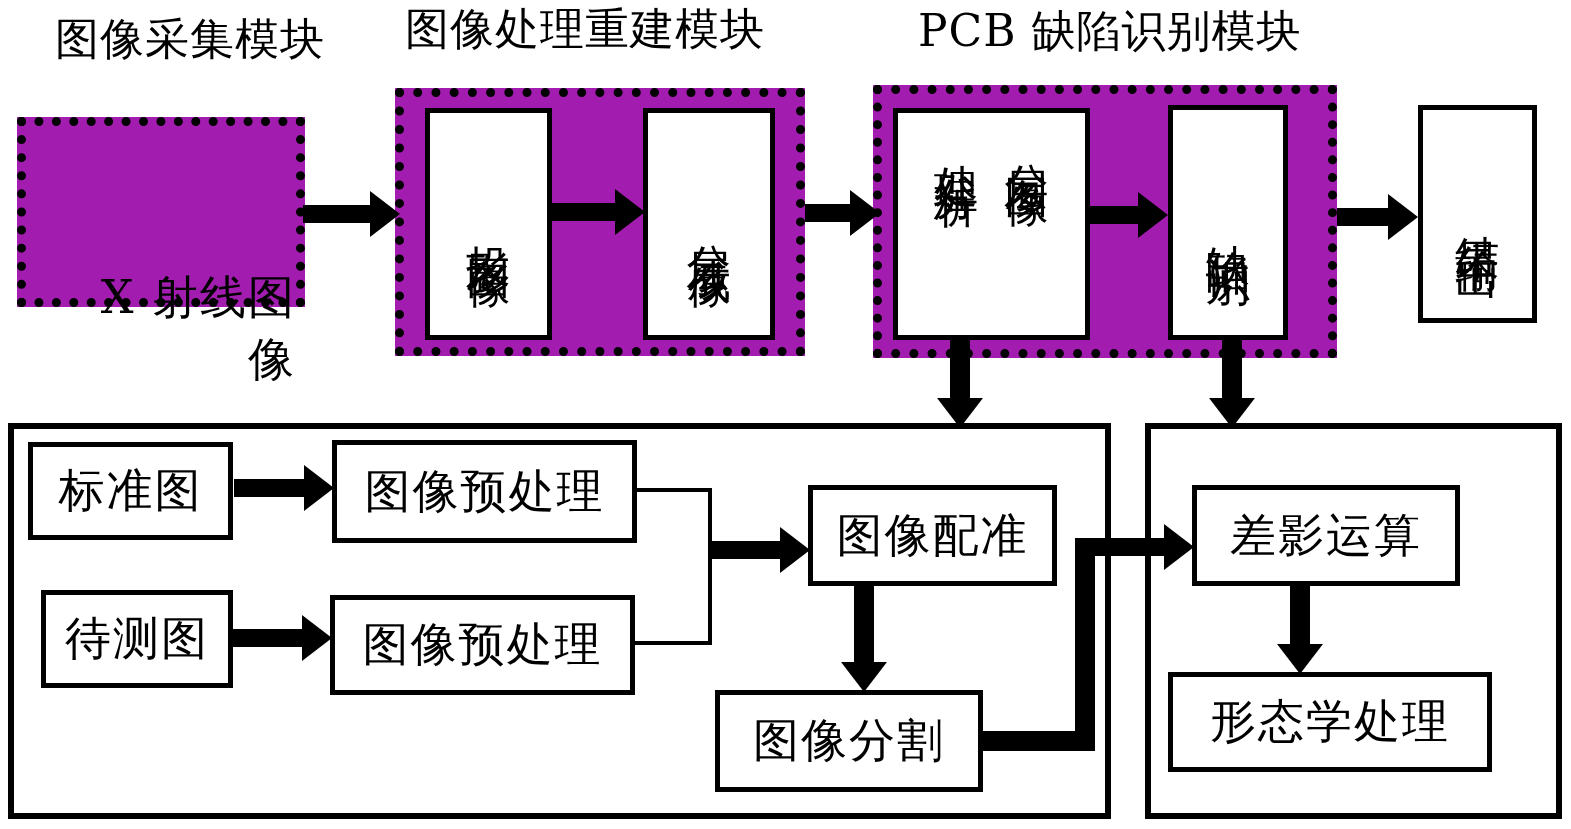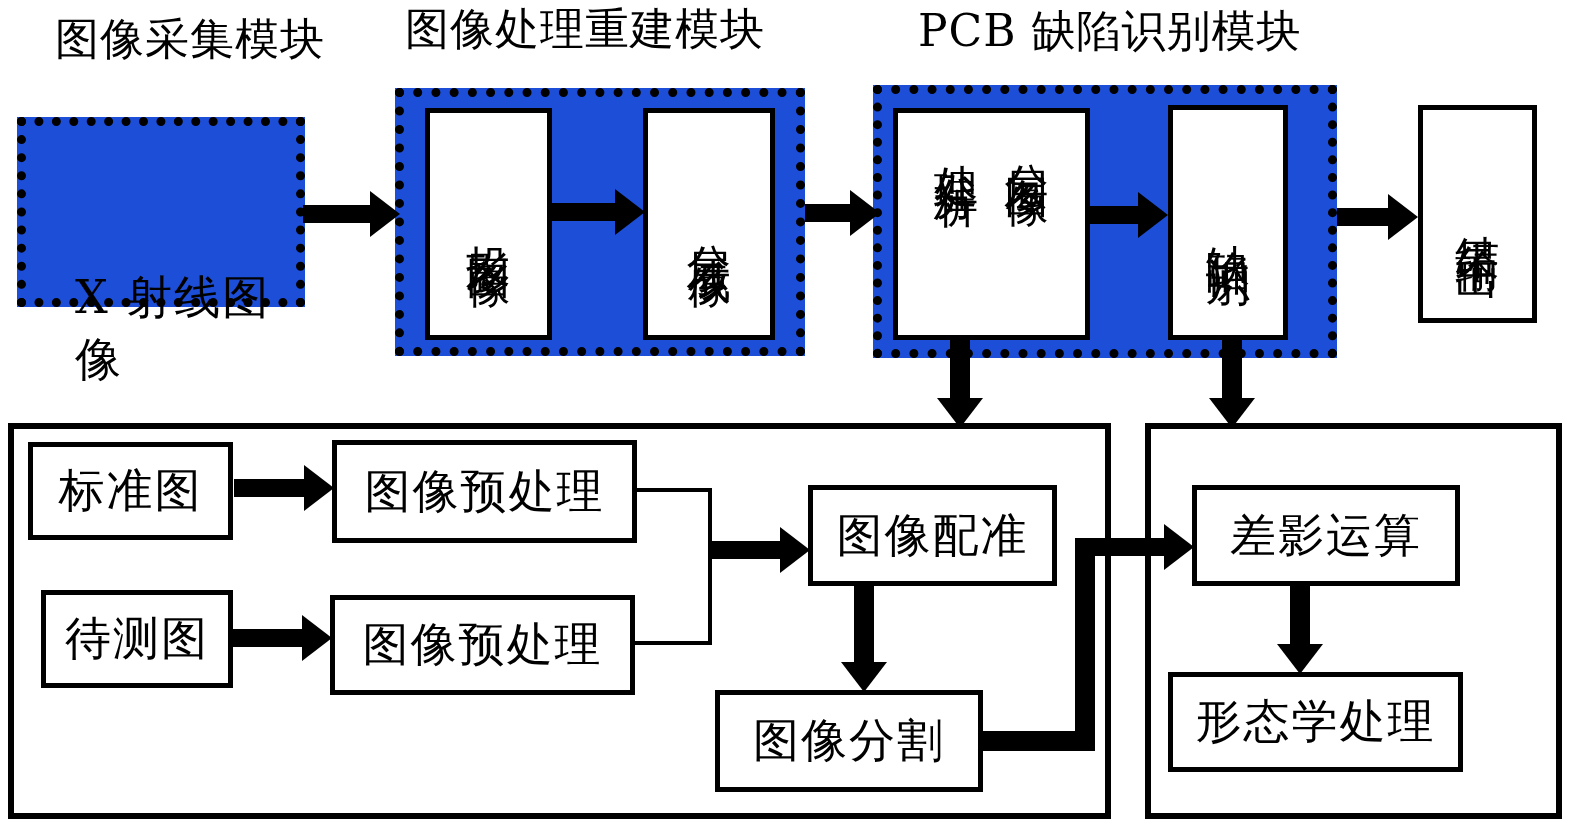--- a/index.html
+++ b/index.html
@@ -3,21 +3,21 @@
 <meta charset="utf-8">
 <style>
   html,body{margin:0;padding:0;background:#fff;}
   #canvas{
     position:relative;width:1571px;height:829px;background:#fff;overflow:hidden;
     font-family:"DejaVu Serif","Liberation Serif",serif;color:#000;
   }
   .box{position:absolute;box-sizing:border-box;border:5px solid #000;background:#fff;
        display:flex;align-items:center;justify-content:center;text-align:center;}
   .bigbox{position:absolute;box-sizing:border-box;border:6px solid #000;background:#fff;}
-  .dotted{position:absolute;box-sizing:border-box;border:9px dotted #000;background:#1d4ed8;}
+  .dotted{position:absolute;box-sizing:border-box;border:9px dotted #000;background:#a21caf;text-align:right;}
   .hlabel{font-size:46px;letter-spacing:2px;white-space:nowrap;}
   .vtext{writing-mode:vertical-rl;text-orientation:upright;font-size:44px;letter-spacing:7px;line-height:1.1;}
   .title{position:absolute;font-size:44px;letter-spacing:1px;white-space:nowrap;text-align:center;}
   
   .ah{position:absolute;height:46px;}
   .ah .s{position:absolute;left:0;right:28px;top:50%;transform:translateY(-50%);height:18px;background:#000;}
   .ah .h{position:absolute;right:0;top:50%;transform:translateY(-50%);width:0;height:0;
          border-top:23px solid transparent;border-bottom:23px solid transparent;border-left:30px solid #000;}
   .av{position:absolute;width:46px;}
   .av .s{position:absolute;top:0;bottom:28px;left:50%;transform:translateX(-50%);width:20px;background:#000;}
@@ -82,21 +82,21 @@
   <div class="box" style="left:808px;top:485px;width:249px;height:101px;justify-content:center;">
     <span class="hlabel">图像配准</span>
   </div>
   <div class="box" style="left:715px;top:690px;width:268px;height:102px;">
     <span class="hlabel">图像分割</span>
   </div>
 
   <div class="box" style="left:1192px;top:485px;width:268px;height:101px;align-items:center;">
     <span class="hlabel">差影运算</span>
   </div>
-  <div class="box" style="left:1168px;top:672px;width:295px;height:100px;">
+  <div class="box" style="left:1168px;top:672px;width:324px;height:100px;">
     <span class="hlabel">形态学处理</span>
   </div>
 
   <div class="thin" style="left:637px;top:488px;width:75px;height:4px;"></div>
   <div class="thin" style="left:633px;top:641px;width:79px;height:4px;"></div>
   <div class="thin" style="left:708px;top:488px;width:4px;height:157px;"></div>
 
   <div class="thick" style="left:983px;top:731px;width:112px;height:20px;"></div>
   <div class="thick" style="left:1075px;top:538px;width:20px;height:213px;"></div>
 

